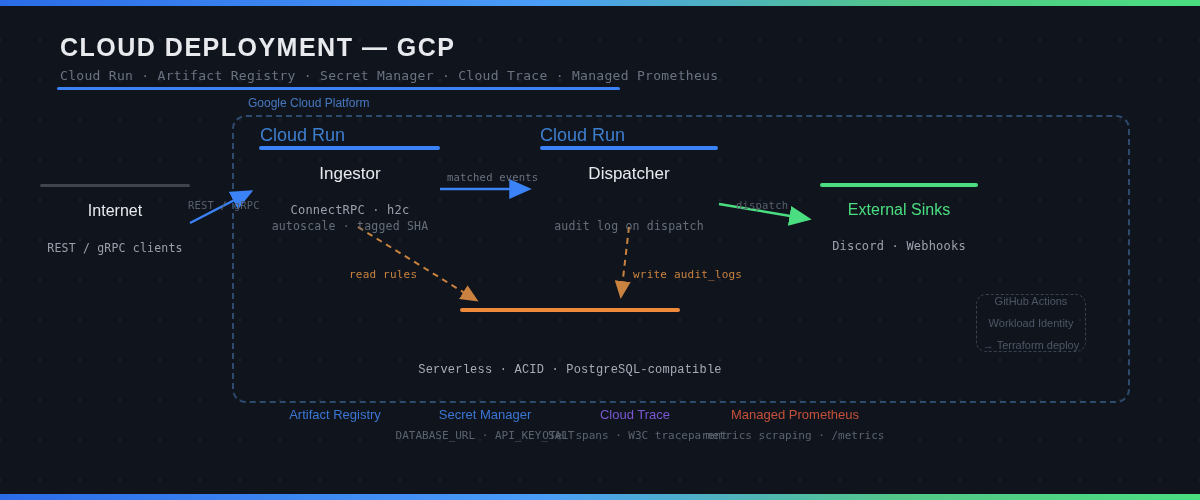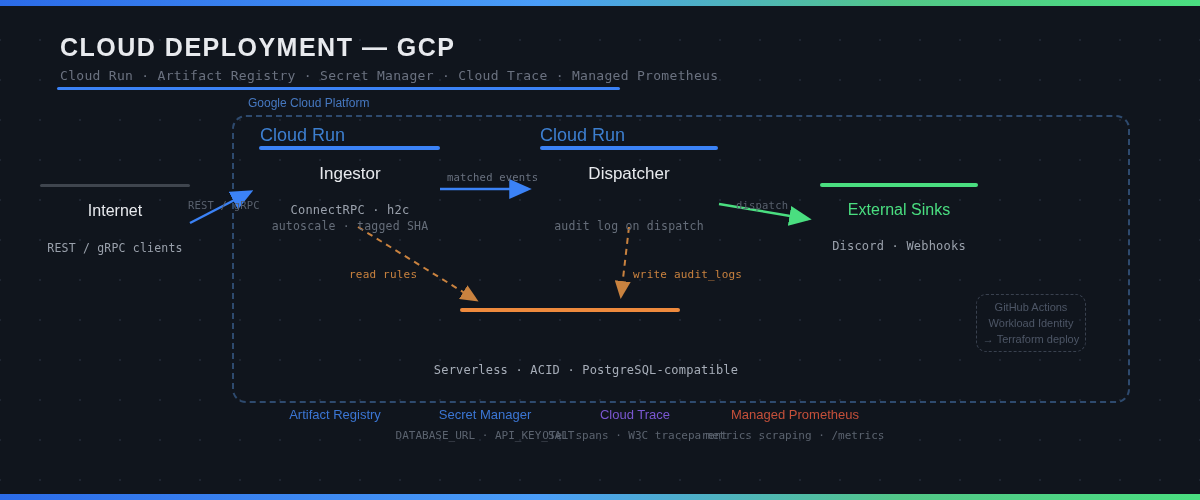--- a/index.html
+++ b/index.html
@@ -43,21 +43,21 @@
 
   .badge{position:absolute;font-size:18px;color:var(--accent-blue-soft);}
 
   .edge-label{position:absolute;font-family:"DejaVu Sans Mono",monospace;font-size:10.5px;
     color:#6a7280;letter-spacing:.2px;}
   .edge-label.dimmer{color:#58606d;}
   .edge-label.orange{color:var(--accent-orange-dim);font-size:11px;}
 
   .ci-box{position:absolute;left:976px;top:294px;width:110px;height:58px;
     border:1.5px dashed #39414f;border-radius:10px;display:flex;flex-direction:column;
-    align-items:center;justify-content:center;gap:1px;}
+    align-items:center;justify-content:center;gap:7px;}
   .ci-line{font-size:11px;line-height:15px;color:var(--text-dim);white-space:nowrap;}
 
   .service{position:absolute;top:407px;width:200px;text-align:center;}
   .service .s-name{font-size:13px;font-weight:500;}
   .service .s-detail{margin-top:7px;font-family:"DejaVu Sans Mono",monospace;
     font-size:11px;color:#5b636f;white-space:nowrap;}
   .s-name.c-blue{color:#3b76d4;} .s-name.c-purple{color:var(--accent-purple);}
   .s-name.c-red{color:var(--accent-red);}
 
   svg.wires{position:absolute;left:0;top:0;width:1200px;height:500px;pointer-events:none;}
@@ -119,21 +119,21 @@
   <div class="badge" style="left:540px;top:125px;">Cloud Run</div>
   <div class="node-line" style="left:540px;top:146px;width:178px;background:var(--accent-blue);"></div>
   <div class="node-title" style="left:534px;top:164px;width:190px;font-size:17px;">Dispatcher</div>
   <div class="node-sub node-sub2" style="left:534px;top:203px;width:190px;">audit log on dispatch</div>
 
   <div class="node-line" style="left:820px;top:183px;width:158px;background:var(--accent-green);"></div>
   <div class="node-title" style="left:809px;top:201px;width:180px;color:var(--accent-green);">External Sinks</div>
   <div class="node-sub" style="left:809px;top:223px;width:180px;">Discord · Webhooks</div>
 
   <div class="node-line" style="left:460px;top:308px;width:220px;background:var(--accent-orange);"></div>
-  <div class="node-sub" style="left:416px;top:347px;width:340px;color:#a6adb8;">Serverless · ACID · PostgreSQL-compatible</div>
+  <div class="node-sub" style="left:400px;top:347px;width:340px;color:#a6adb8;font-family:Liberation Mono, monospace;">Serverless · ACID · PostgreSQL-compatible</div>
 
   <div class="ci-box">
     <div class="ci-line">GitHub Actions</div>
     <div class="ci-line">Workload Identity</div>
     <div class="ci-line">→ Terraform deploy</div>
   </div>
 
   <div class="service" style="left:235px;">
     <div class="s-name c-blue">Artifact Registry</div>
   </div>

